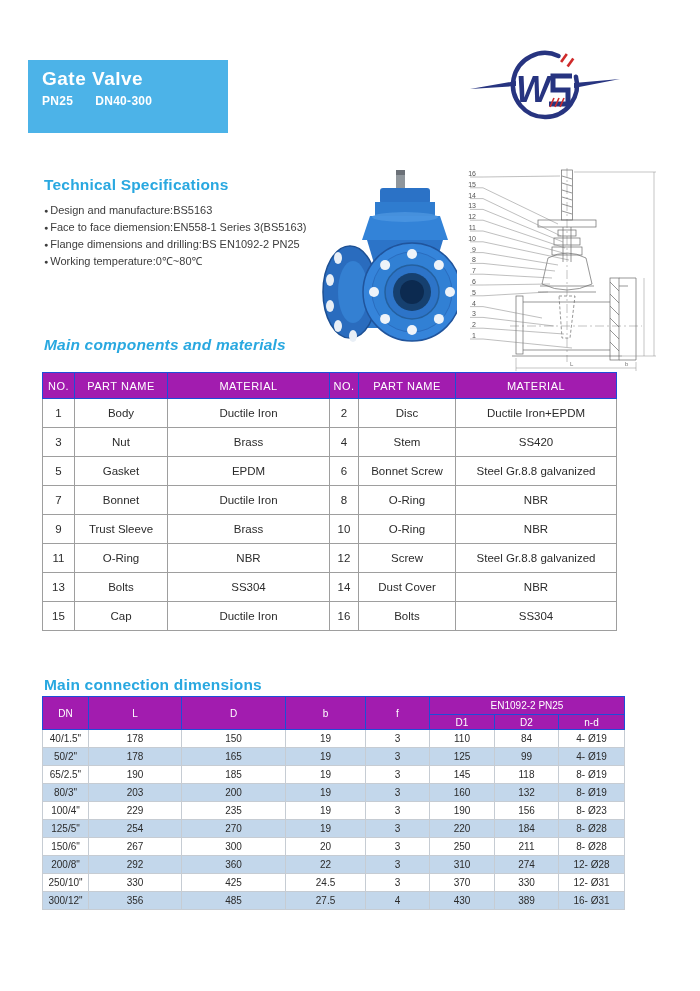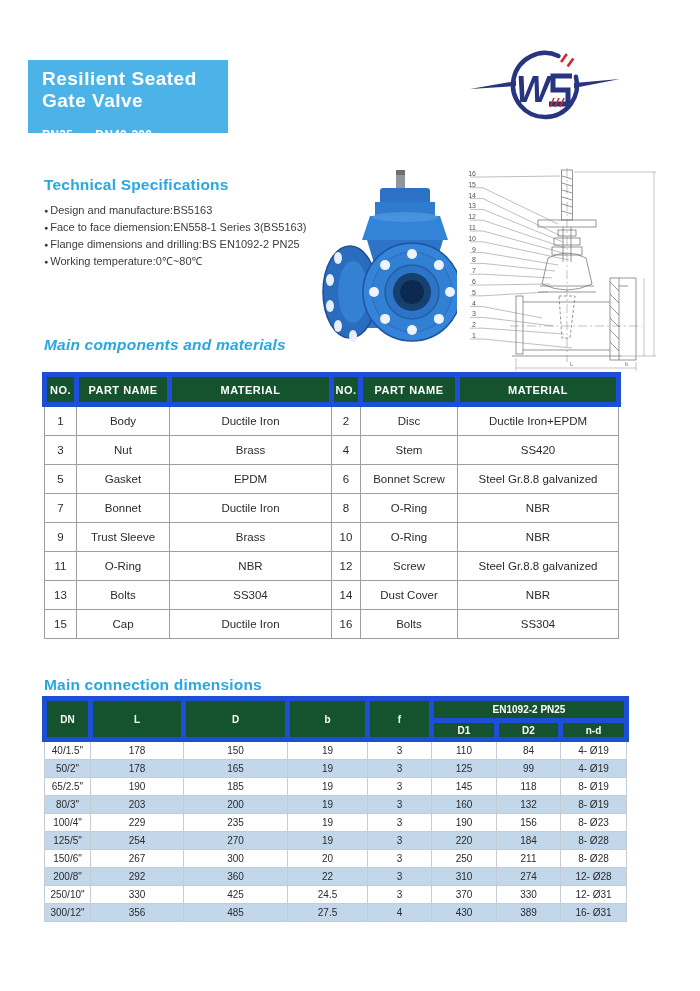--- a/index.html
+++ b/index.html
@@ -2,55 +2,54 @@
 <html><head>
 <meta charset="utf-8">
 <style>
   html,body{margin:0;padding:0;background:#ffffff;}
   .page{position:relative;width:700px;height:991px;background:#ffffff;overflow:hidden;
         font-family:"Liberation Sans",sans-serif;color:#333;}
   
   .title-block{position:absolute;left:28px;top:60px;width:200px;height:73px;
                background:#4cb3e8;color:#fff;padding:8px 0 0 14px;box-sizing:border-box;}
   .title-block .t{font-size:19px;font-weight:bold;line-height:22px;letter-spacing:.5px;}
-  .title-block .sub{margin-top:16px;font-size:12px;font-weight:bold;letter-spacing:.3px;}
+  .title-block .sub{margin-top:4px;font-size:12px;font-weight:bold;letter-spacing:.3px;}
   .title-block .sub span+span{margin-left:22px;}
   .logo-wrap{position:absolute;left:468px;top:38px;width:160px;height:95px;}
   .brand{position:absolute;left:462px;top:128px;width:170px;text-align:center;
          font-size:16px;font-weight:bold;color:#273480;letter-spacing:2px;}
   
   .sec-h{position:absolute;color:#29a8e0;font-size:15.5px;font-weight:bold;letter-spacing:.2px;text-align:center;}
   
   .spec-list{position:absolute;left:44px;top:202px;width:280px;margin:0;padding:0;list-style:none;}
   .spec-list li{font-size:11px;color:#3c3c3c;line-height:16px;white-space:nowrap;}
   .spec-list li::before{content:"\25CF";font-size:7px;vertical-align:1px;margin-right:2px;color:#3c3c3c;}
   
   table{border-collapse:collapse;table-layout:fixed;}
   .tbl{position:absolute;left:42px;background:#fff;}
-  .tbl th{background:#14532d;color:#fff;font-weight:bold;border:5px solid #1d4ed8;}
+  .tbl th{background:#a21caf;color:#fff;font-weight:normal;border:1px solid #1d4ed8;}
   .tbl td{text-align:center;color:#2b2b2b;background:#fff;}
   .comp-tbl{top:372px;width:574px;}
   .comp-tbl th{height:23px;font-size:11px;letter-spacing:.5px;}
   .comp-tbl td{height:26px;font-size:11.5px;border:1px solid #9e9e9e;}
   .dim-tbl{top:696px;width:582px;}
   .dim-tbl th{font-size:10px;height:15px;}
   .dim-tbl th.sub{height:12px;}
   .dim-tbl td{height:15px;font-size:10px;border:1px solid #c6ccd3;}
   .dim-tbl tr.alt td{background:#c3d7eb;}
   
   .dwg-num{position:absolute;width:14px;text-align:right;font-size:7px;color:#555;line-height:8px;}
   svg{display:block;}
 </style>
 </head>
 <body>
 
 <div class="page">
 
   <div class="title-block">
-    <div class="t">Resilient Seated</div>
     <div class="t">Gate Valve</div>
     <div class="sub">
       <span>PN25</span><span>DN40-300</span>
     </div>
   </div>
 
   <div class="logo-wrap">
     <svg width="160" height="95" viewBox="0 0 160 95">
 
       <path d="M107.9,38.7 A32,32 0 1 1 90.5,18" fill="none" stroke="#273480" stroke-width="4.5" stroke-linecap="round"></path>

